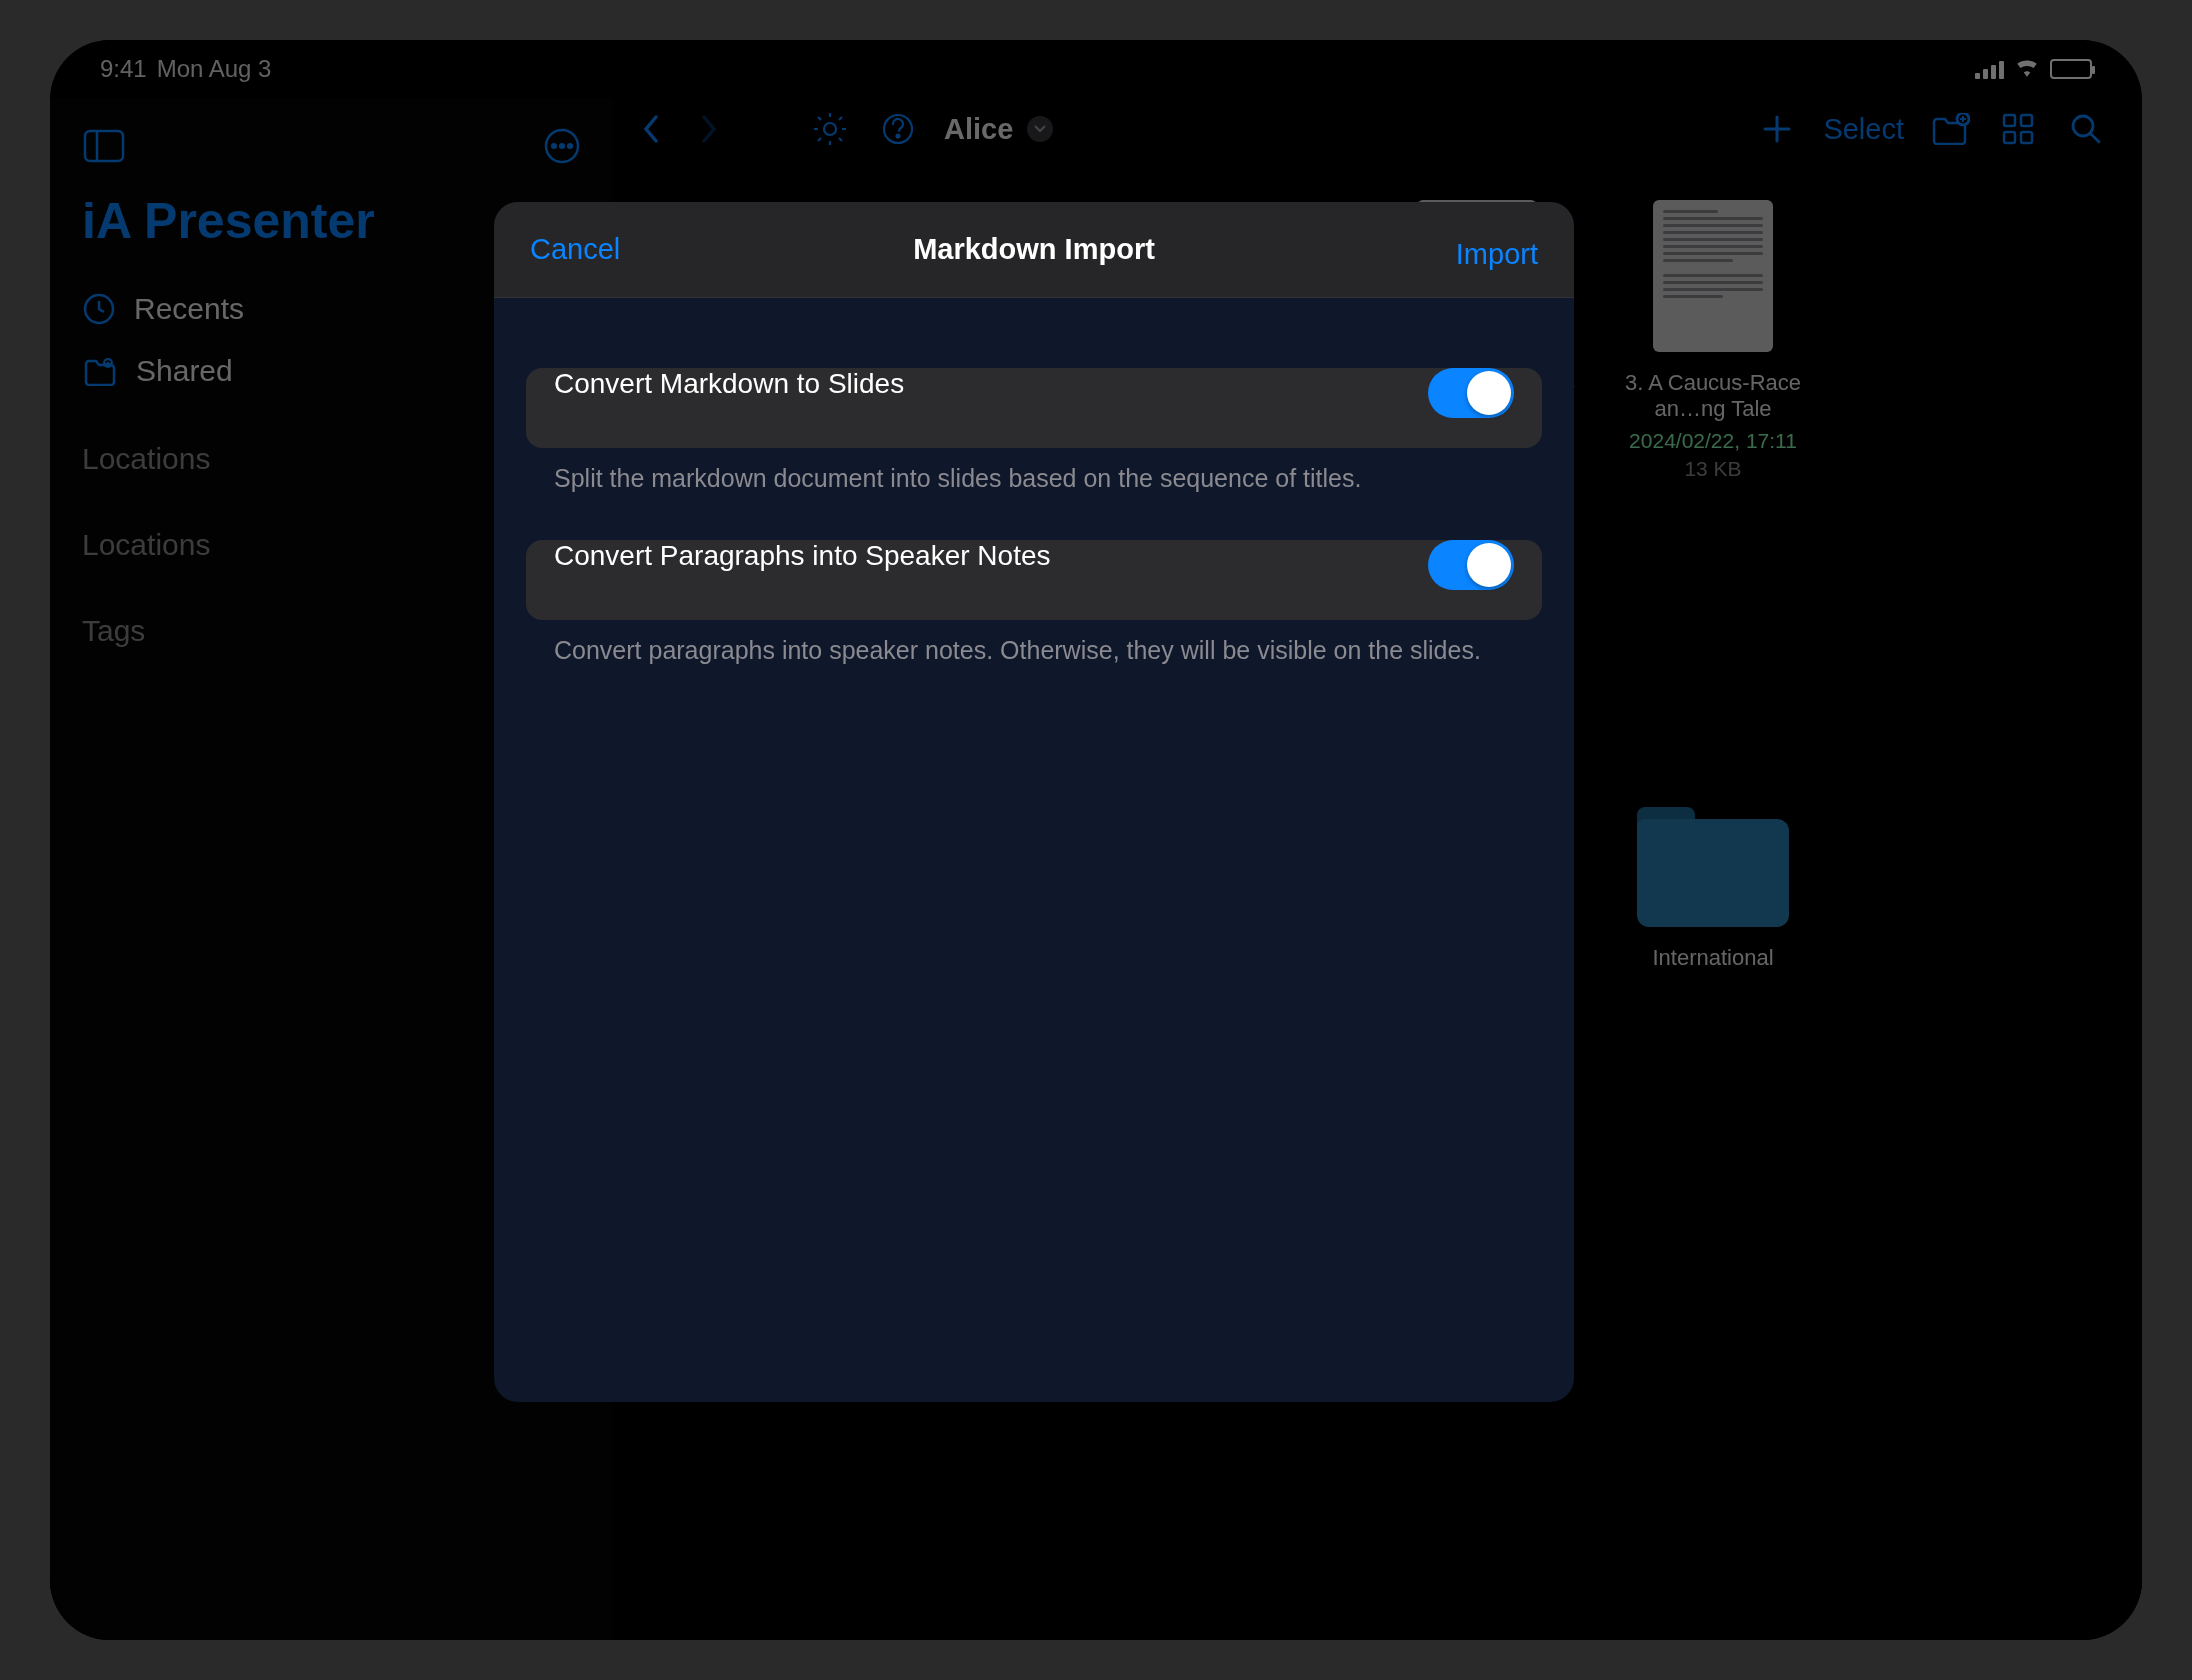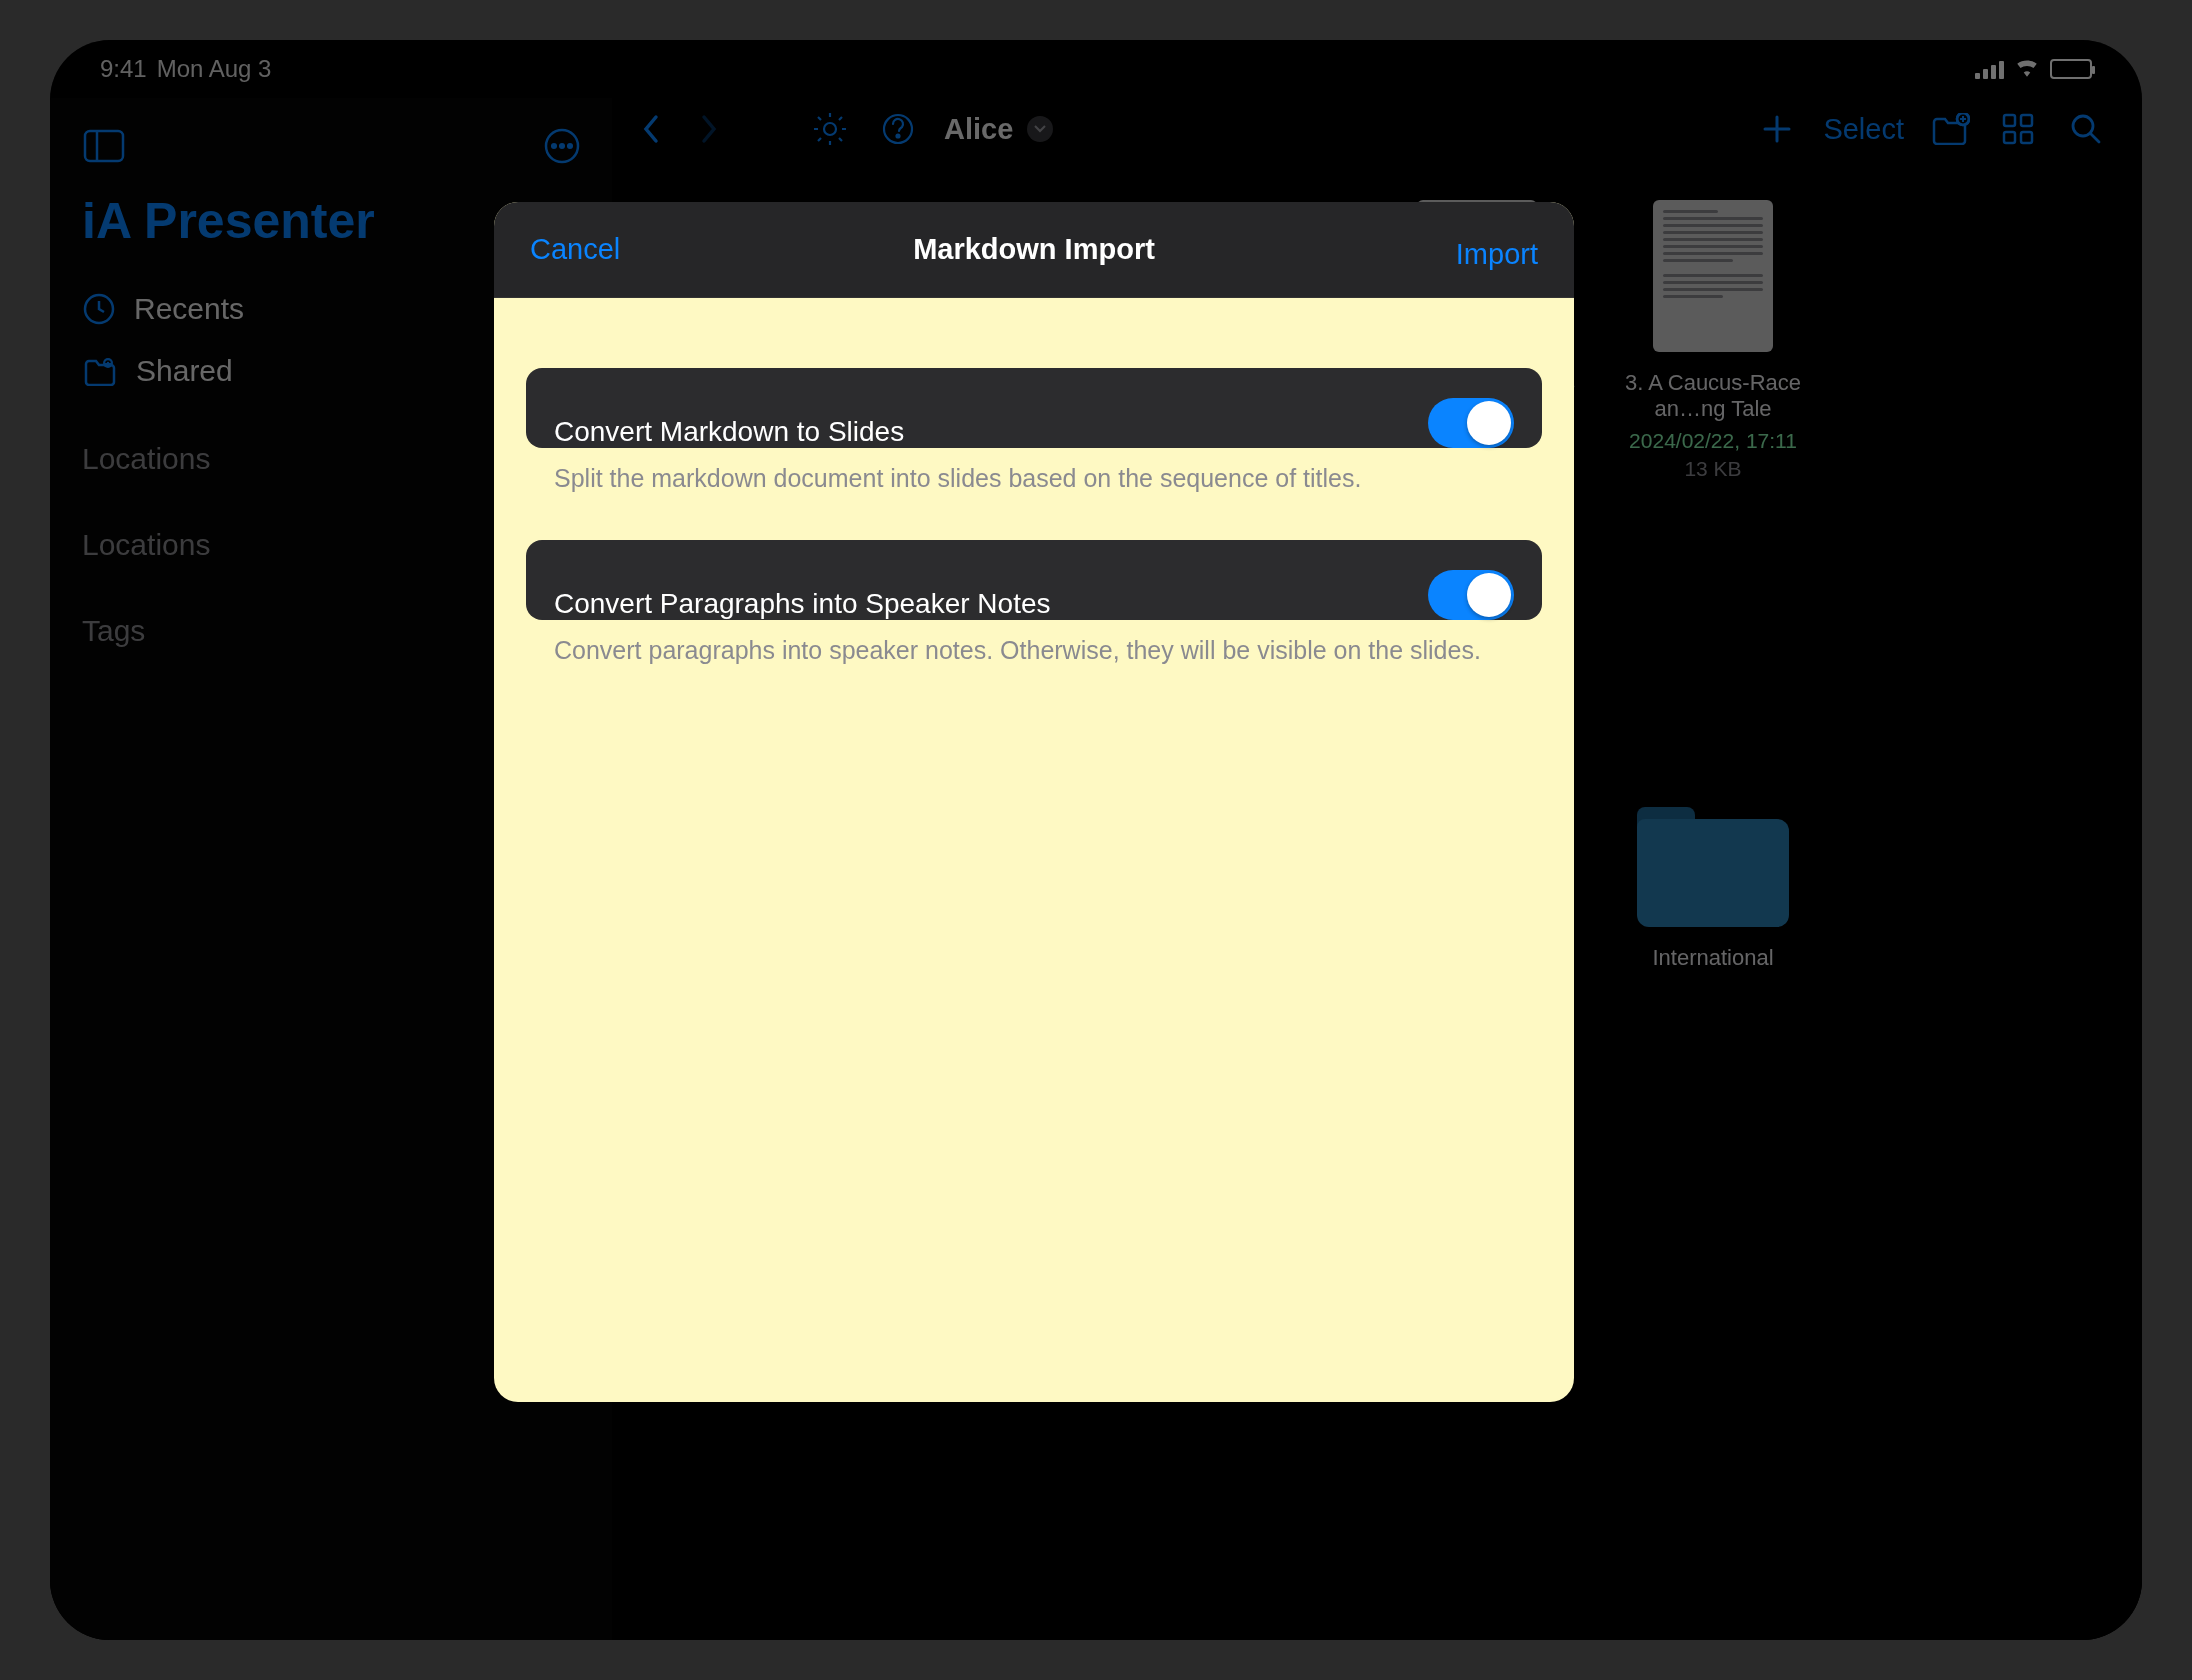--- a/index.html
+++ b/index.html
@@ -37,29 +37,29 @@
   .file .size { color:#8a8a90; font-size:21px; text-align:center; margin-top:4px; }
   .folder-thumb { width:152px; height:120px; position:relative; }
   .folder-thumb .tab { position:absolute; top:0; left:0; width:58px; height:22px; background:#1f6694; border-radius:8px 8px 0 0;}
   .folder-thumb .body { position:absolute; top:12px; left:0; right:0; bottom:0; background:#2a7fb3; border-radius:8px 12px 12px 12px;}
   .img-thumb { width:120px; height:140px; background:#e6e4df; border-radius:6px; display:flex; align-items:center; justify-content:center; color:#6b6b6f; font-size:60px;}
 
   .dim-overlay { position:absolute; inset:0; background:rgba(0,0,0,0.56); }
 
   .modal {
     position:absolute; left:444px; top:162px; width:1080px; height:1200px;
-    background:#fef9c3; border-radius:24px; overflow:hidden; display:flex; flex-direction:column;
+    background:#0f172a; border-radius:24px; overflow:hidden; display:flex; flex-direction:column;
   }
   .modal-header { height:96px; background:#262628; display:flex; align-items:center; padding:0 36px; border-bottom:1px solid #333; }
   .modal-header .left, .modal-header .right { color:#0a84ff; font-size:29px; flex:1; }
   .modal-header .right { text-align:right;margin-top:9px; }
   .modal-header .center { color:#fff; font-size:29px; font-weight:600; flex:2; text-align:center; }
   .modal-body { padding: 70px 32px; }
   .group { background:#2c2c2e; border-radius:16px; padding:0 28px; }
-  .row { display:flex; align-items:flex-end; height:80px; }
+  .row { display:flex; align-items:flex-start; height:80px; }
   .row-label { color:#fff; font-size:28px; flex:1; }
   .switch { width:86px; height:50px; background:#30d158; border-radius:25px; position:relative; }
   .switch.on { background:#0a84ff; }
   .switch .knob { position:absolute; top:3px; right:3px; width:44px; height:44px; background:#fff; border-radius:50%; box-shadow:0 2px 4px rgba(0,0,0,0.3); }
   .group-desc { color:#8a8a90; font-size:25px; padding: 14px 28px 0 28px; line-height:1.35; }
   .modal-section { margin-bottom: 44px; }
 
   .signal-bars { display:inline-flex; gap:3px; align-items:flex-end; height:20px; }
   .signal-bars span { width:5px; background:#fff; border-radius:1px; }
   .battery { width:42px; height:20px; border:2px solid #fff; border-radius:4px; position:relative; }

